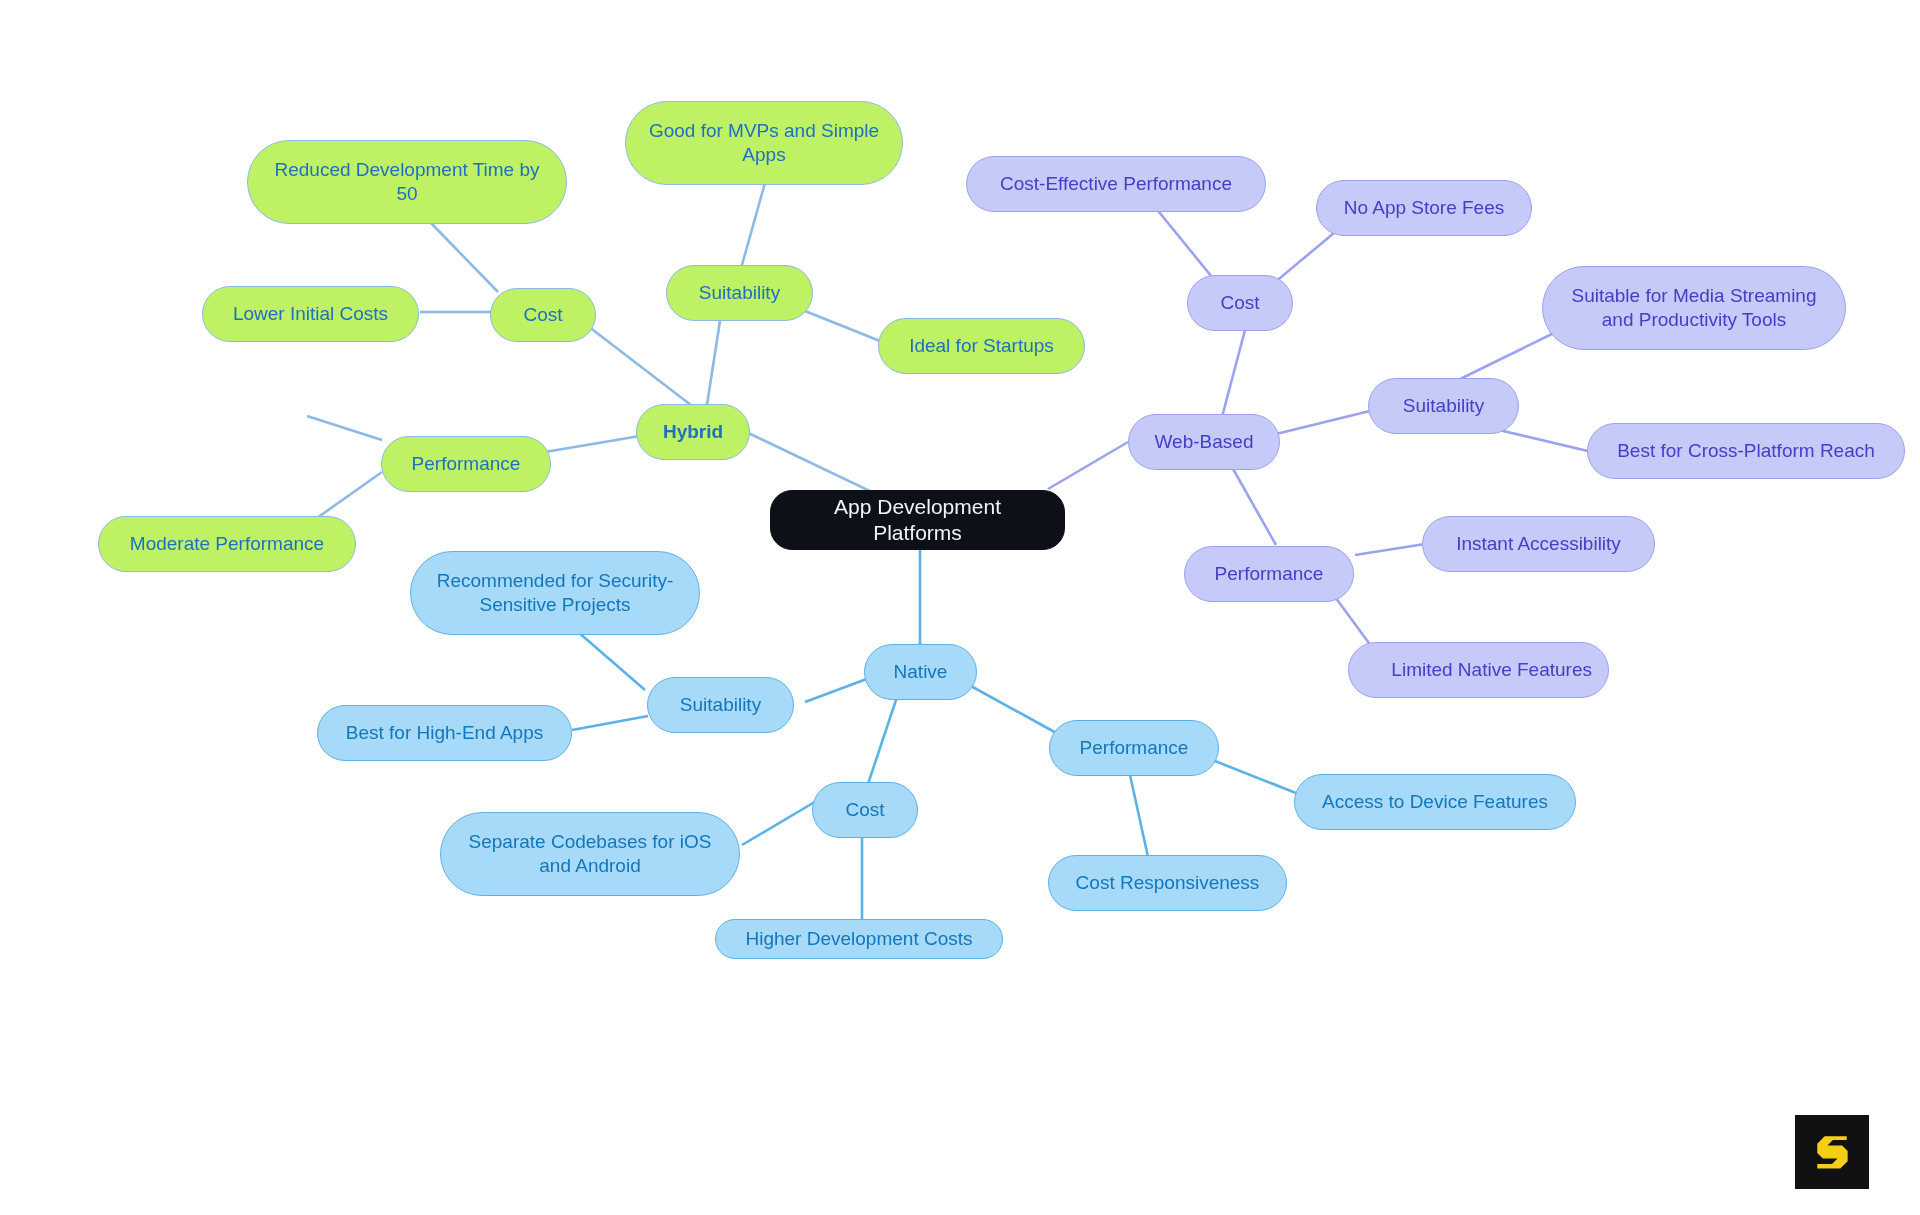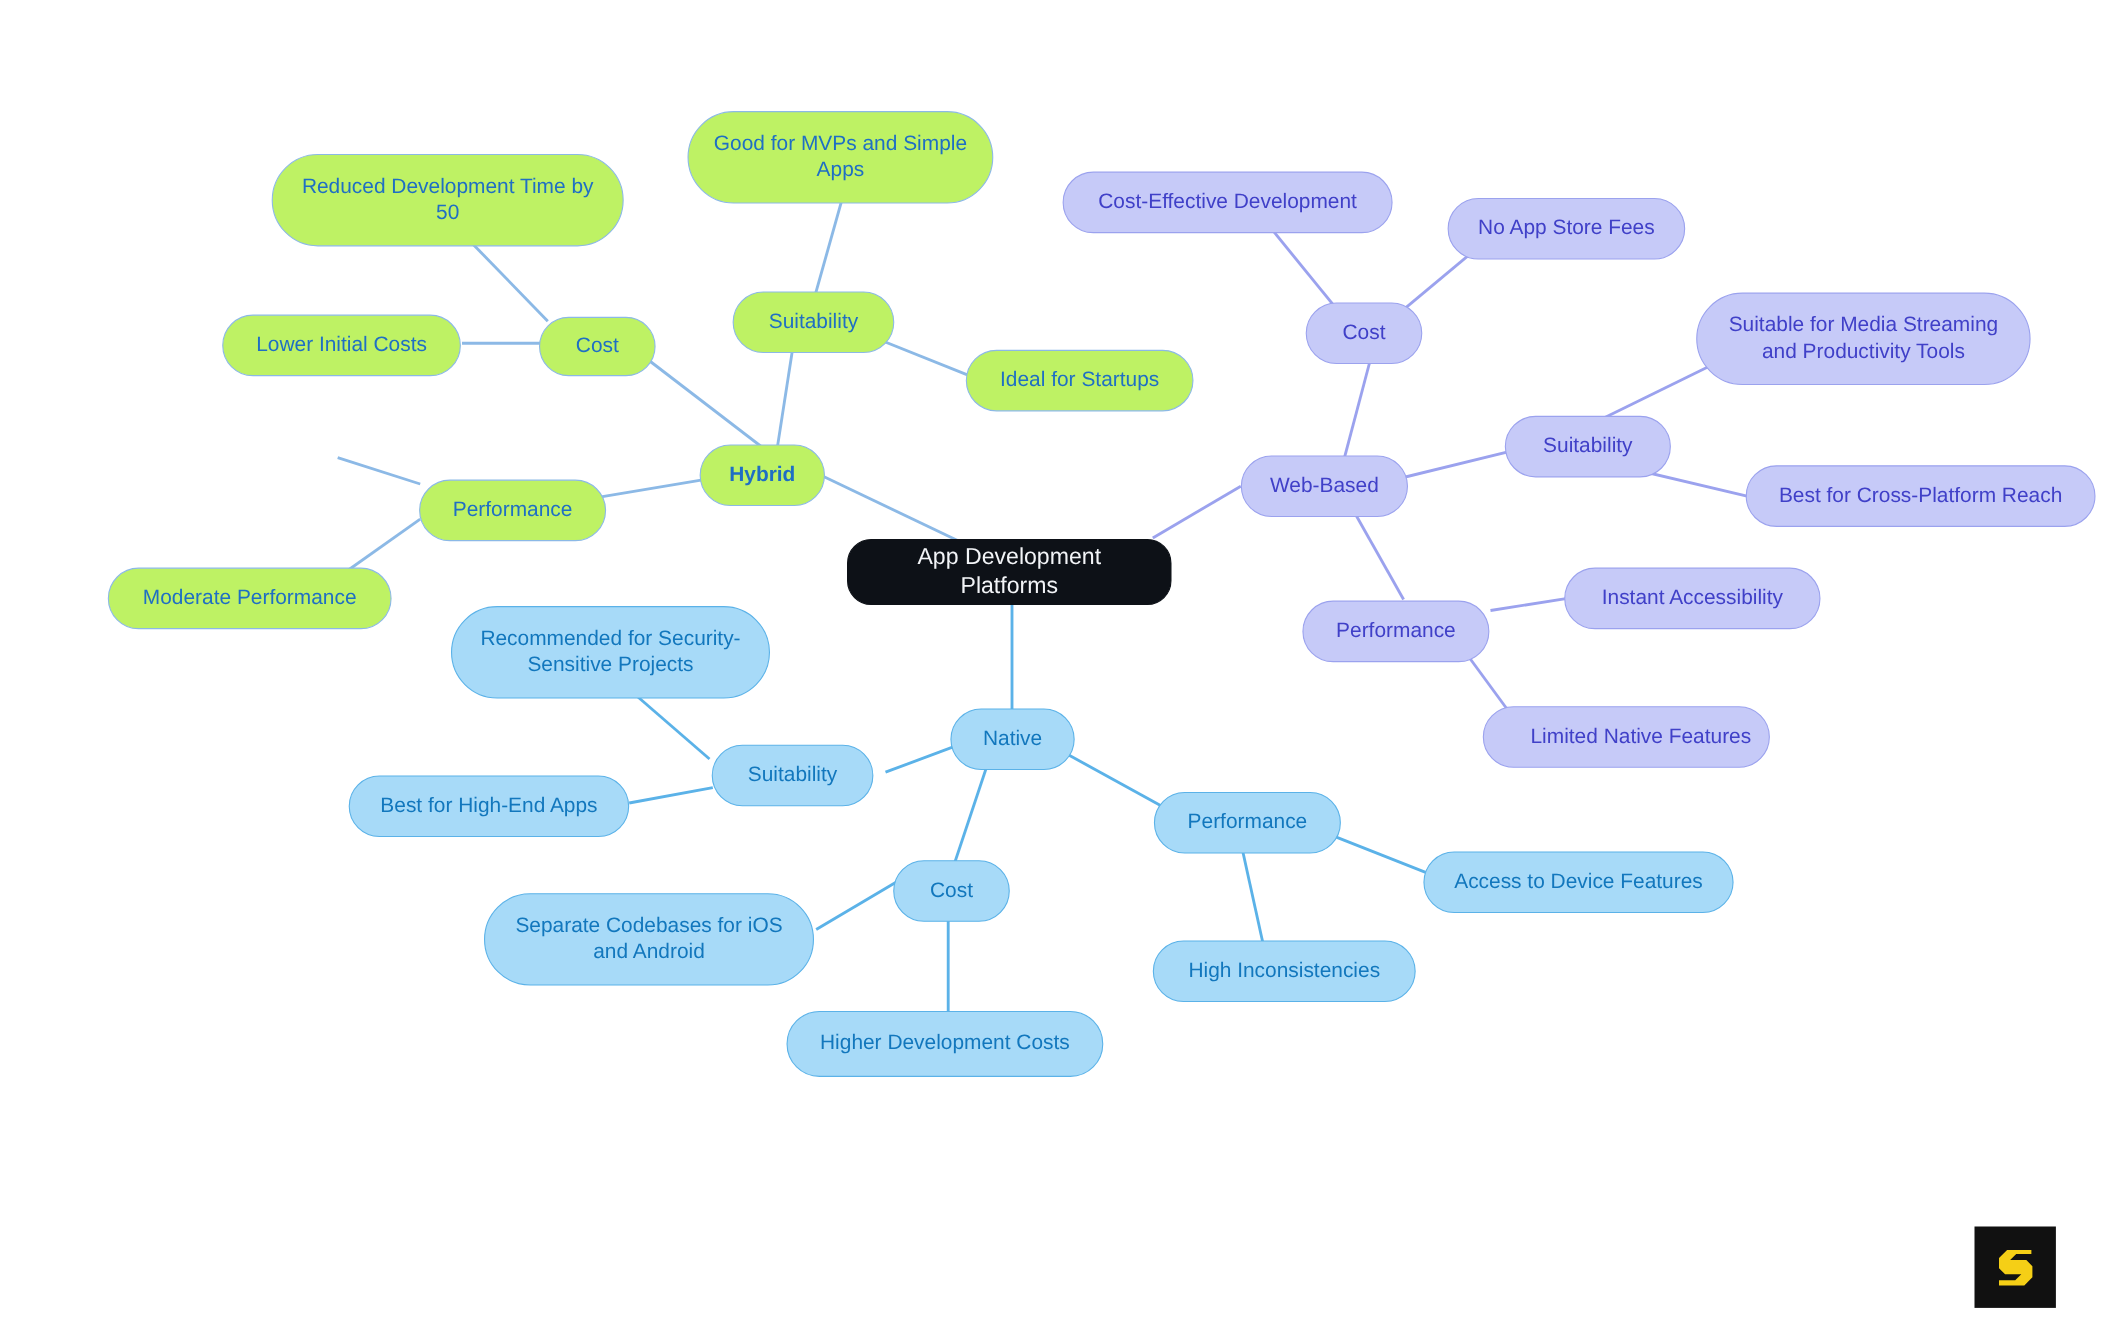--- a/index.html
+++ b/index.html
@@ -179,43 +179,43 @@
   <div class="node native" style="left:317px; top:705px; width:255px; height:56px;">
     <span>Best for High-End Apps</span>
   </div>
 
   <div class="node native branch" style="left:812px; top:782px; width:106px; height:56px;">
     <span>Cost</span>
   </div>
   <div class="node native" style="left:440px; top:812px; width:300px; height:84px;">
     <span>Separate Codebases for iOS and Android</span>
   </div>
-  <div class="node native" style="left:715px; top:919px; width:288px; height:60px;justify-content:center;">
+  <div class="node native" style="left:715px; top:919px; width:288px; height:40px;justify-content:center;">
     <span>Higher Development Costs</span>
   </div>
 
   <div class="node native branch" style="left:1049px; top:720px; width:170px; height:56px;">
     <span>Performance</span>
   </div>
   <div class="node native" style="left:1294px; top:774px; width:282px; height:56px;">
     <span>Access to Device Features</span>
   </div>
   <div class="node native" style="left:1048px; top:855px; width:239px; height:56px;">
-    <span>High Inconsistencies</span>
+    <span>Cost Responsiveness</span>
   </div>
 
   <div class="node web branch" style="left:1128px; top:414px; width:152px; height:56px;">
     <span>Web-Based</span>
   </div>
 
   <div class="node web branch" style="left:1187px; top:275px; width:106px; height:56px;">
     <span>Cost</span>
   </div>
   <div class="node web" style="left:966px; top:156px; width:300px; height:56px;">
-    <span>Cost-Effective Development</span>
+    <span>Cost-Effective Performance</span>
   </div>
   <div class="node web" style="left:1316px; top:180px; width:216px; height:56px;">
     <span>No App Store Fees</span>
   </div>
 
   <div class="node web branch" style="left:1368px; top:378px; width:151px; height:56px;">
     <span>Suitability</span>
   </div>
   <div class="node web" style="left:1542px; top:266px; width:304px; height:84px;">
     <span>Suitable for Media Streaming and Productivity Tools</span>

